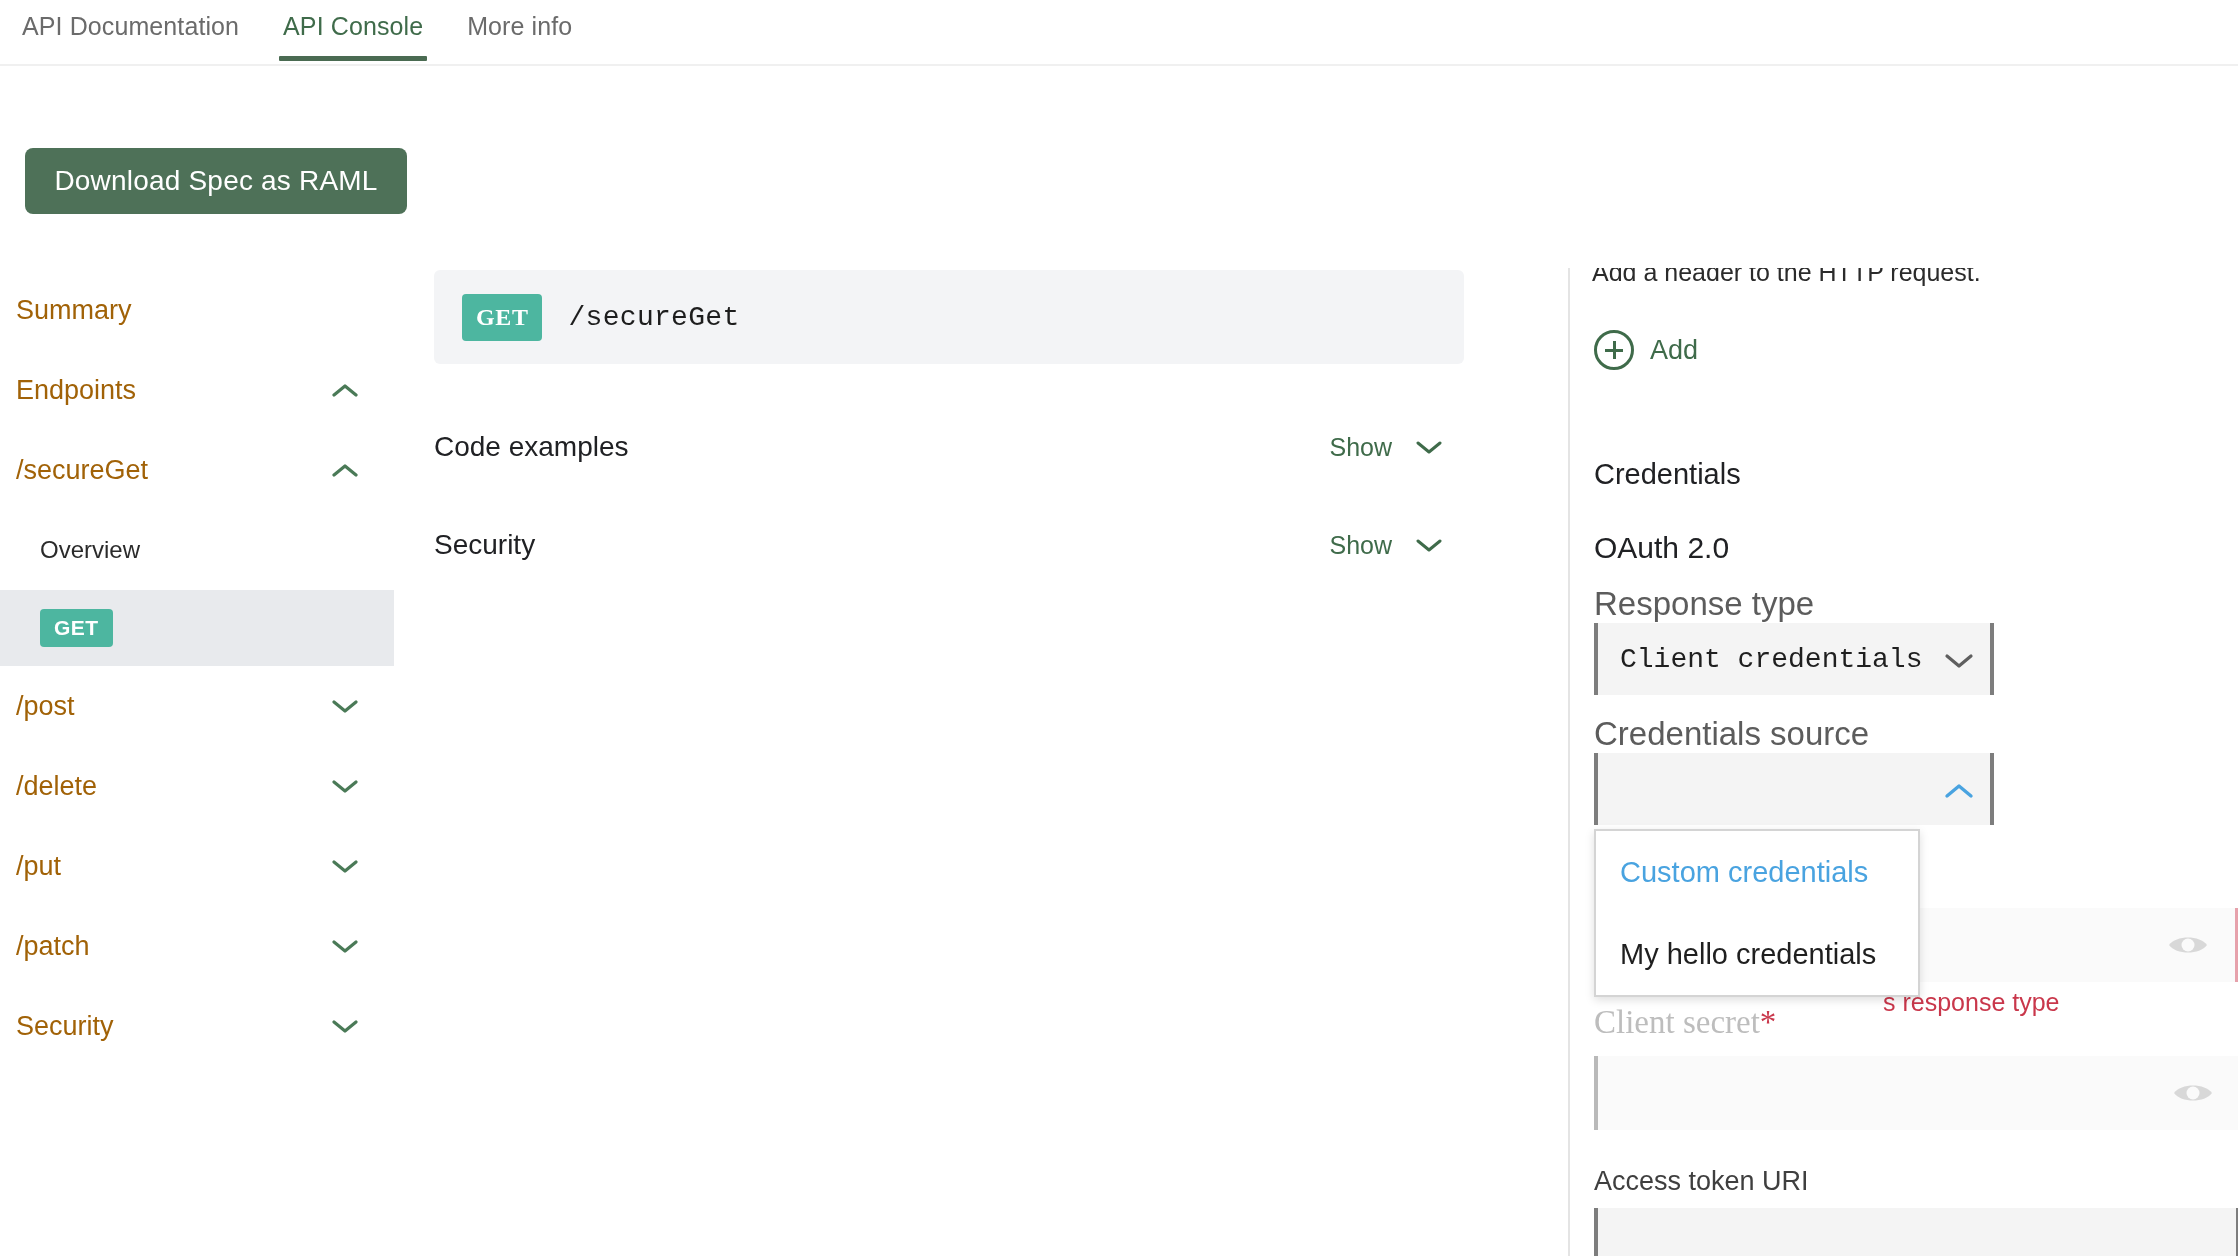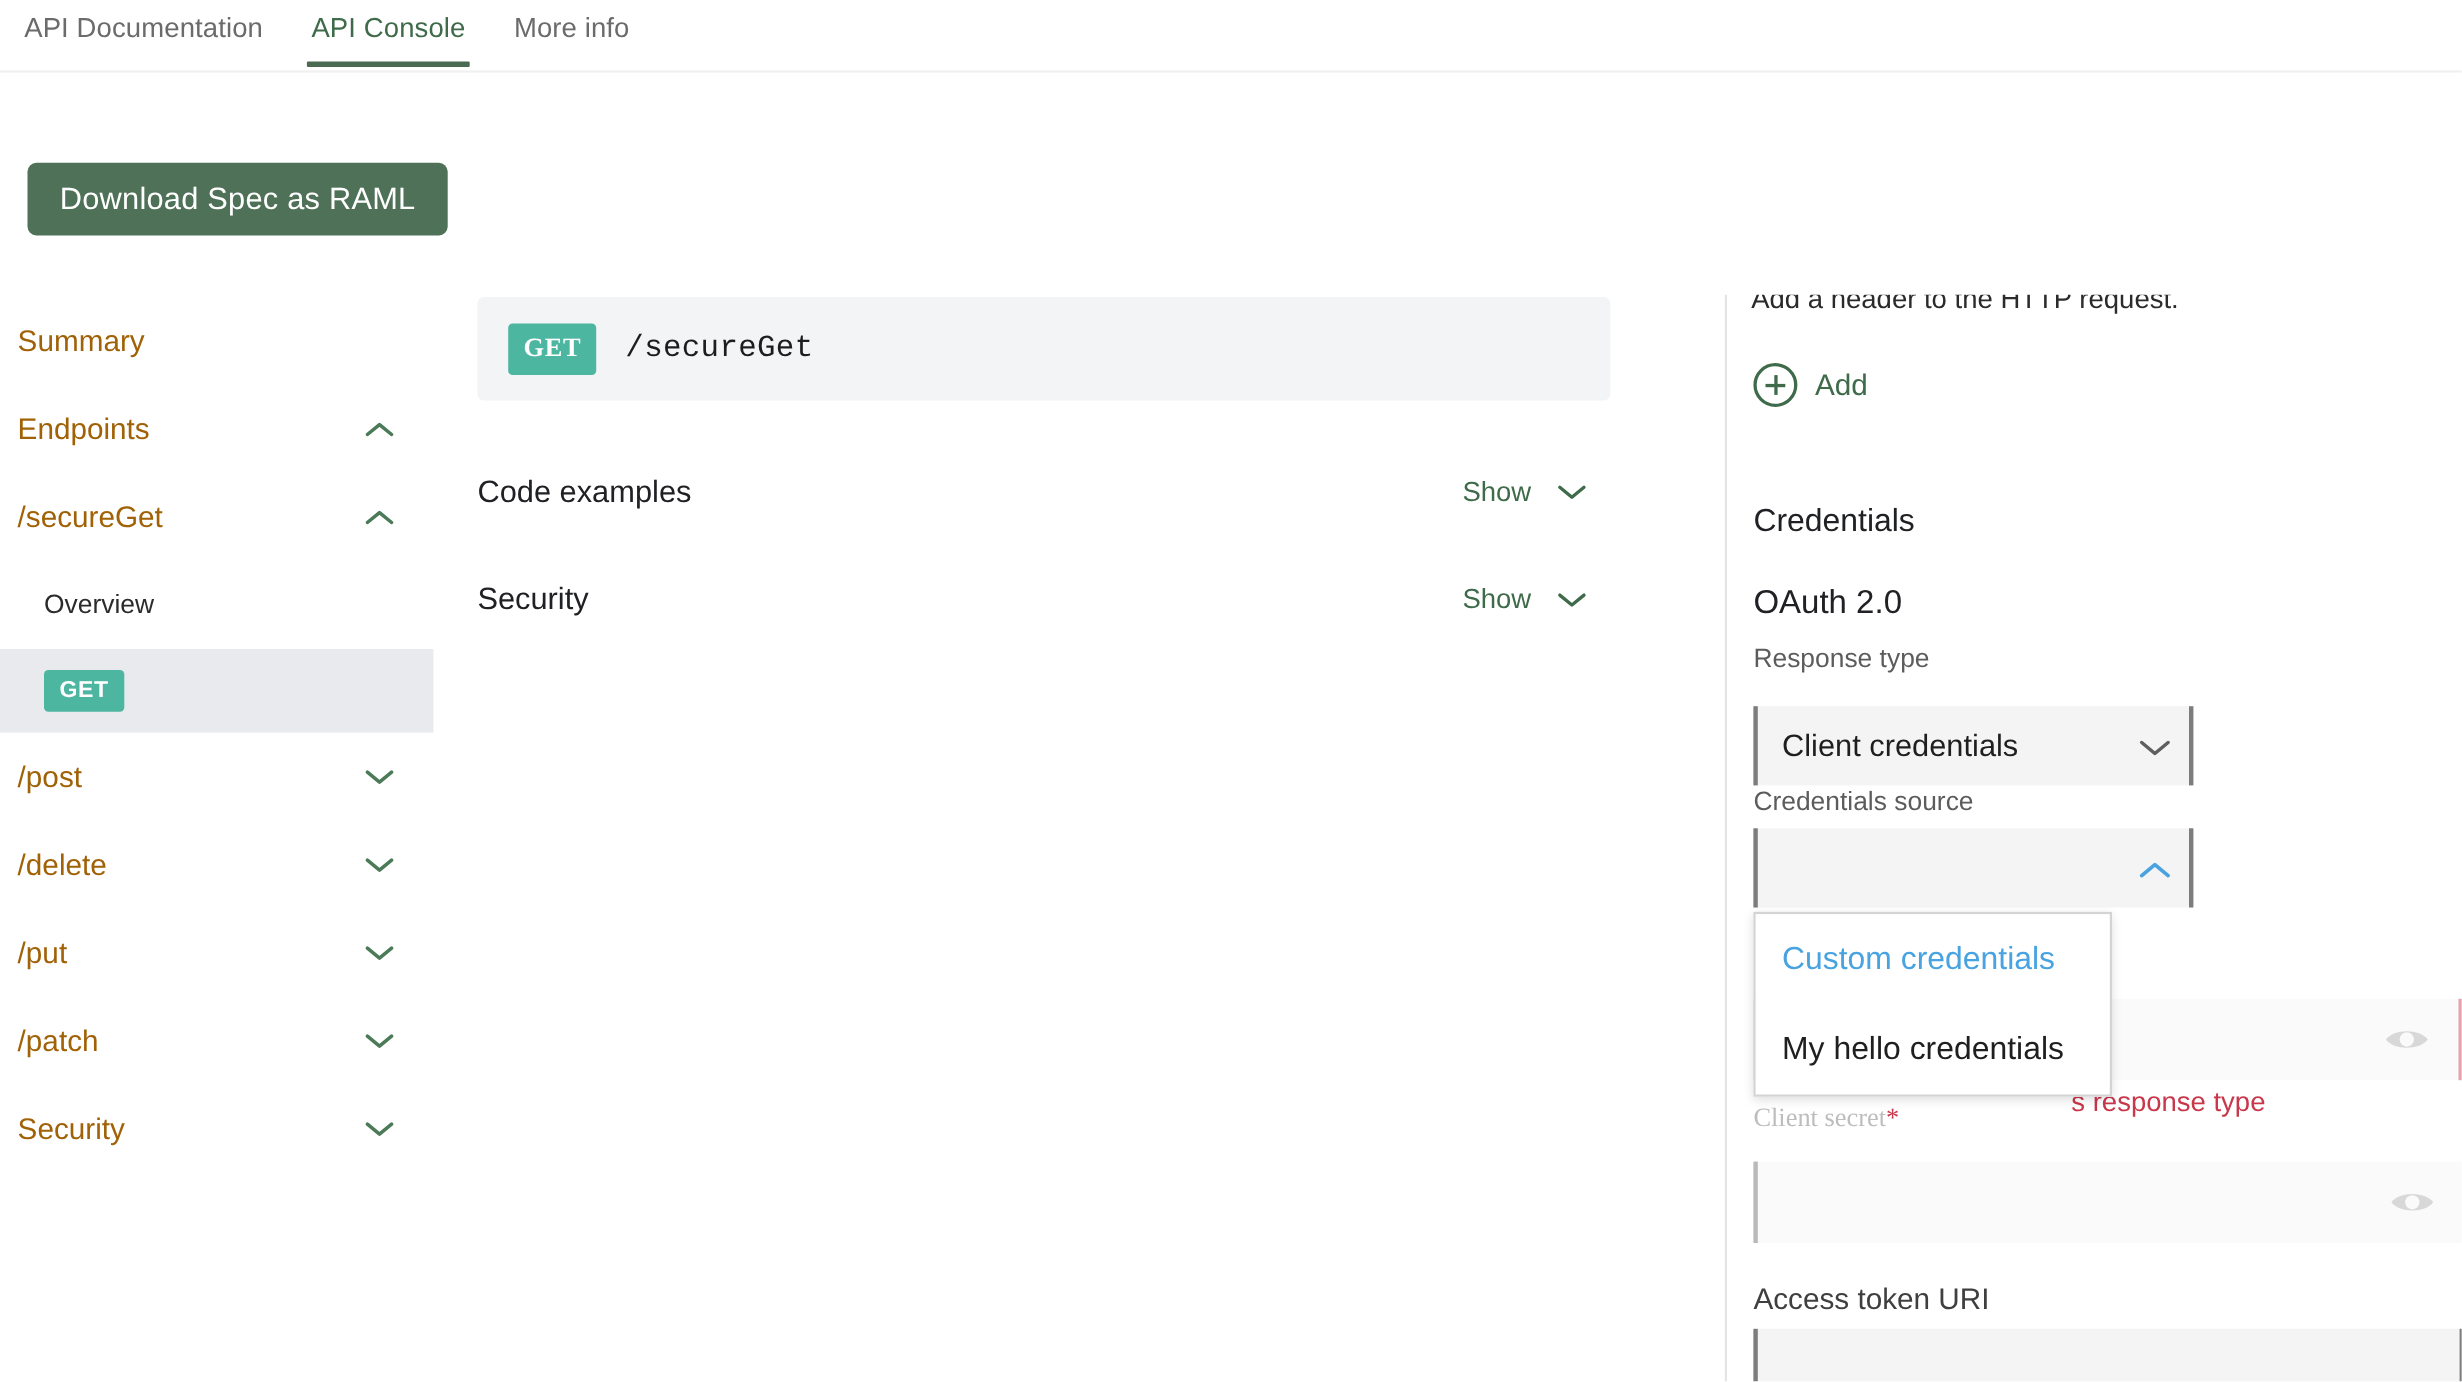--- a/index.html
+++ b/index.html
@@ -122,21 +122,21 @@
     content:""; position:absolute; background:#3f6b4a;
   }
   .plus-circle::before { left: 8px; right: 8px; top: 15.5px; height: 3px; }
   .plus-circle::after { top: 8px; bottom: 8px; left: 15.5px; width: 3px; }
   .add-label { font-size: 27px; color: #3f6b4a; }
 
   .rp-h2 { position:absolute; left: 24px; top: 190px; font-size: 29px; color:#202124; }
   .rp-h3 { position:absolute; left: 24px; top: 263px; font-size: 30px; color:#202124; }
 
   .field-label {
-    position:absolute; font-size: 24px; color: #5c5c5c; white-space: nowrap;
+    position:absolute; font-size: 33px; color: #5c5c5c; white-space: nowrap;
   }
   .select-box {
     position:absolute;
     background: #f4f4f4;
     border-left: 4px solid #7d7d7d;
     border-right: 4px solid #7d7d7d;
     display:flex; align-items:center; justify-content: space-between;
     padding: 0 20px 0 22px;
     cursor: pointer;
   }
@@ -319,21 +319,21 @@
       <div class="add-btn">
         <span class="plus-circle"></span>
         <span class="add-label">Add</span>
       </div>
 
       <div class="rp-h2">Credentials</div>
 
       <div class="rp-h3">OAuth 2.0</div>
 
       <div class="field-label" style="left:24px; top:317px;">Response type</div>
-      <div class="select-box" style="left:24px; top:374px; width:400px; height:72px;">
+      <div class="select-box" style="left:24px; top:355px; width:400px; height:72px;font-family:Liberation Mono, monospace;">
         <span class="val">Client credentials</span>
         <span class="chev">
           <svg width="30" height="18" viewBox="0 0 30 18">
               <path d="M3 4 L15 14 L27 4" fill="none" stroke="#5f5f5f" stroke-width="3.2" stroke-linecap="round" stroke-linejoin="round"></path>
             </svg>
         </span>
       </div>
 
       <div class="field-label" style="left:24px; top:447px;">Credentials source</div>
       <div class="select-box" style="left:24px; top:485px; width:400px; height:72px;">

